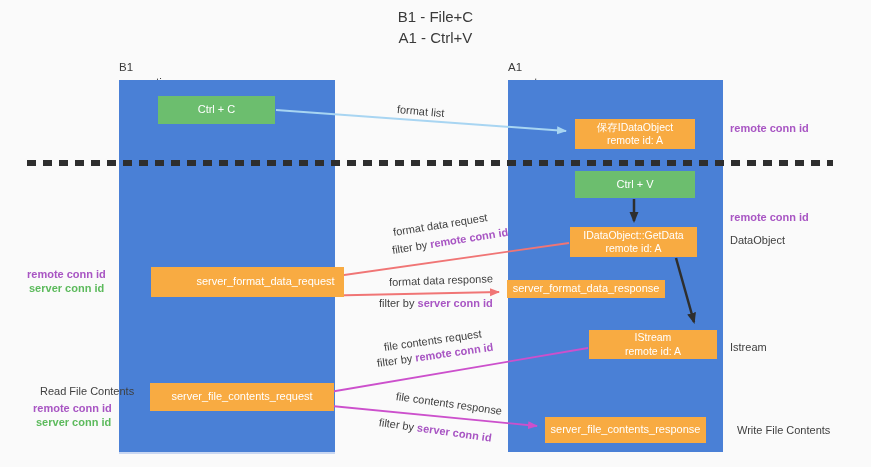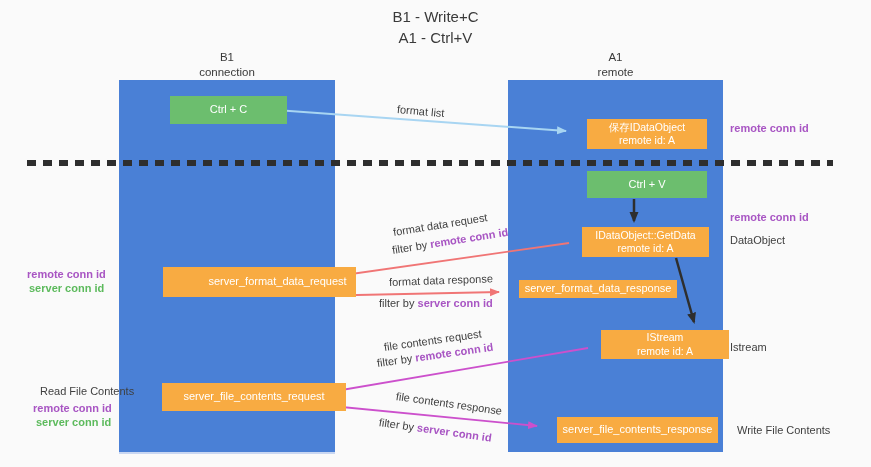--- a/index.html
+++ b/index.html
@@ -2,53 +2,53 @@
 <html><head>
 <meta charset="utf-8">
 <style>
   html,body{margin:0;padding:0;}
   body{font-family:"Liberation Sans",sans-serif;background:#fafafa;}
   .canvas{position:relative;width:871px;height:467px;background:#fafafa;overflow:hidden;}
 
   .title{position:absolute;left:0;top:6px;width:871px;text-align:center;
          font-size:15px;line-height:1.4;color:#3a3a3a;}
 
-  .col-header{position:absolute;top:50px;text-align:center;font-size:11.5px;
+  .col-header{position:absolute;top:60px;text-align:left;font-size:11.5px;
               line-height:1.3;color:#3a3a3a;}
   .col-header.left{left:119px;width:216px;}
   .col-header.right{left:508px;width:215px;}
 
   .lane{position:absolute;top:80px;height:372px;background:#4a80d6;z-index:1;}
   .lane.left{left:119px;width:216px;border-bottom:2px solid #c9d7f2;}
   .lane.right{left:508px;width:215px;}
 
   .dashline{position:absolute;left:27px;top:160px;width:806px;height:6px;z-index:3;
             background:repeating-linear-gradient(90deg,#2e2e2e 0 9px,transparent 9px 16px);}
 
   svg.arrows{position:absolute;left:0;top:0;z-index:4;}
 
   .box{position:absolute;z-index:5;display:flex;flex-direction:column;align-items:center;
-       justify-content:center;color:#ffffff;text-align:center;line-height:1.25;margin-left:12px;}
+       justify-content:center;color:#ffffff;text-align:center;line-height:1.25;}
   .box.green{background:#6cbe6e;font-size:11px;}
   .box.orange{background:#f8ab42;font-size:10.5px;}
   .box.orange.single{font-size:11px;}
 
   .lbl{position:absolute;z-index:6;font-size:11px;color:#3f3f3f;white-space:nowrap;
        transform-origin:left center;}
   .lbl .key-purple{color:#a855c3;font-weight:bold;}
   .purple{color:#a855c3;font-weight:bold;}
   .greentxt{color:#5cba5c;font-weight:bold;}
 </style>
 </head>
 <body>
 
 <div class="canvas">
 
   <div class="title">
-    <div>B1 - Write+C</div>
+    <div>B1 - File+C</div>
     <div>A1 - Ctrl+V</div>
   </div>
 
   <div class="col-header left">
     <div>B1</div>
     <div>connection</div>
   </div>
   <div class="col-header right">
     <div>A1</div>
     <div>remote</div>

